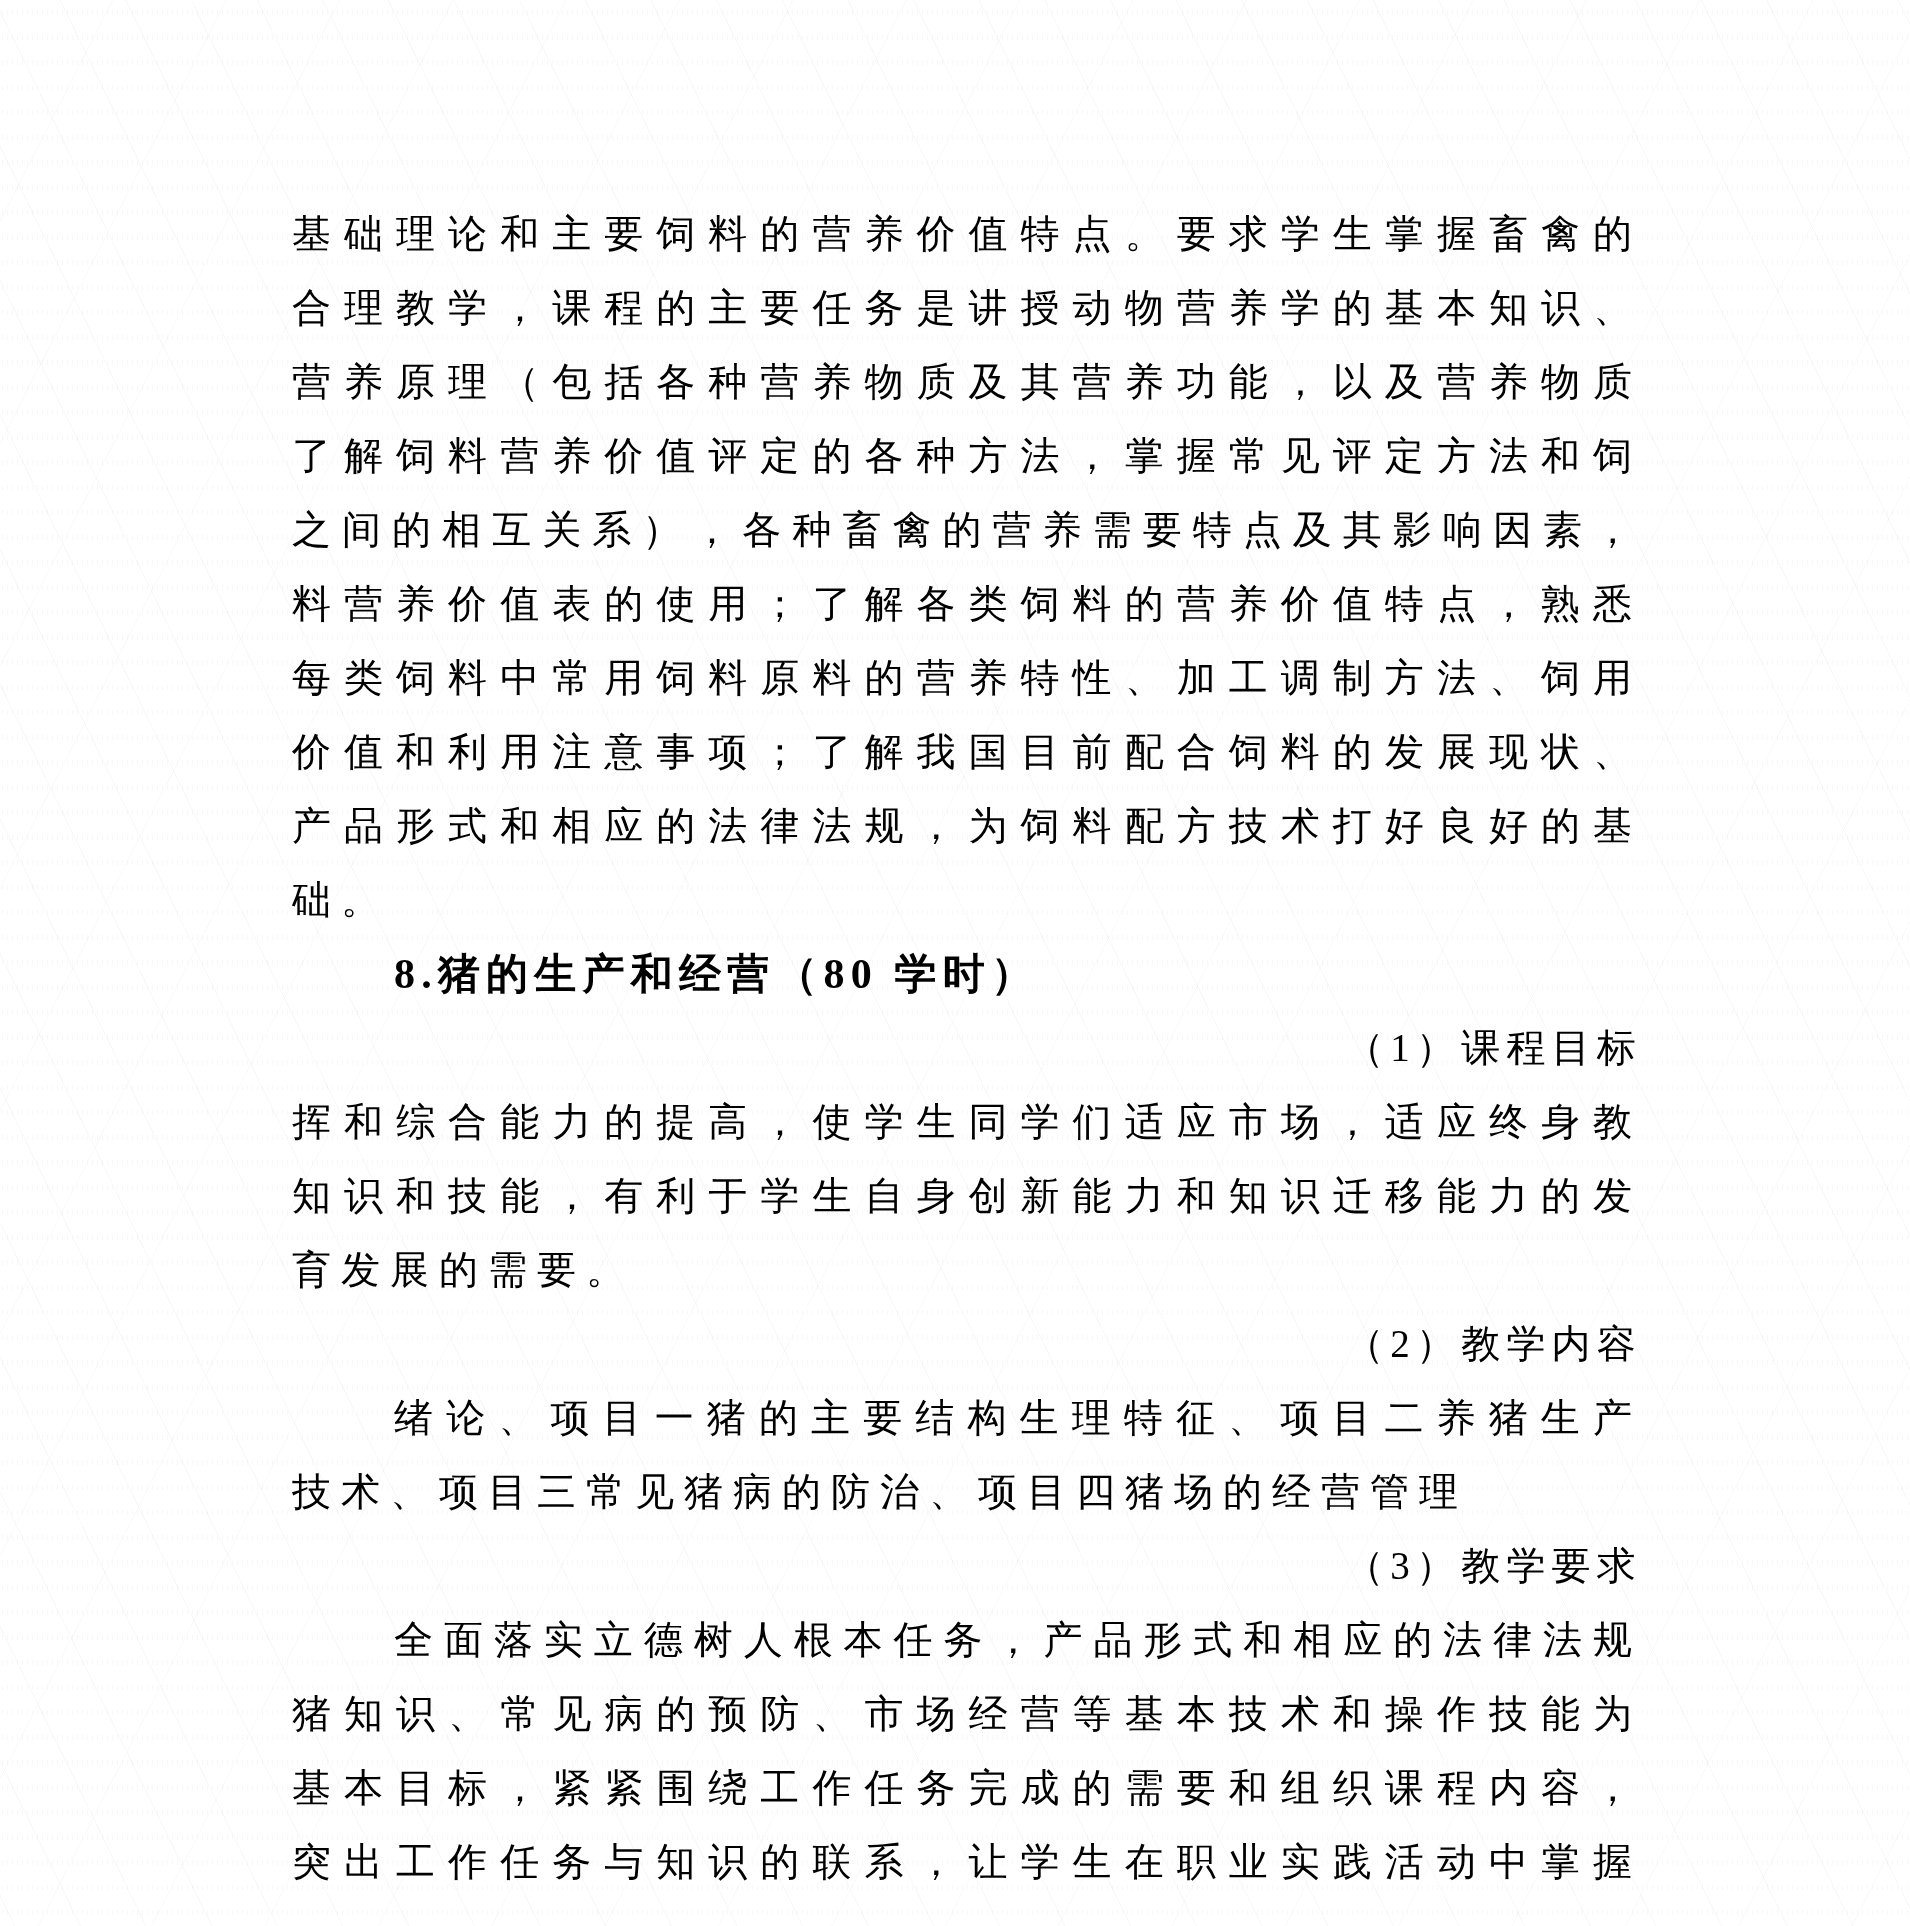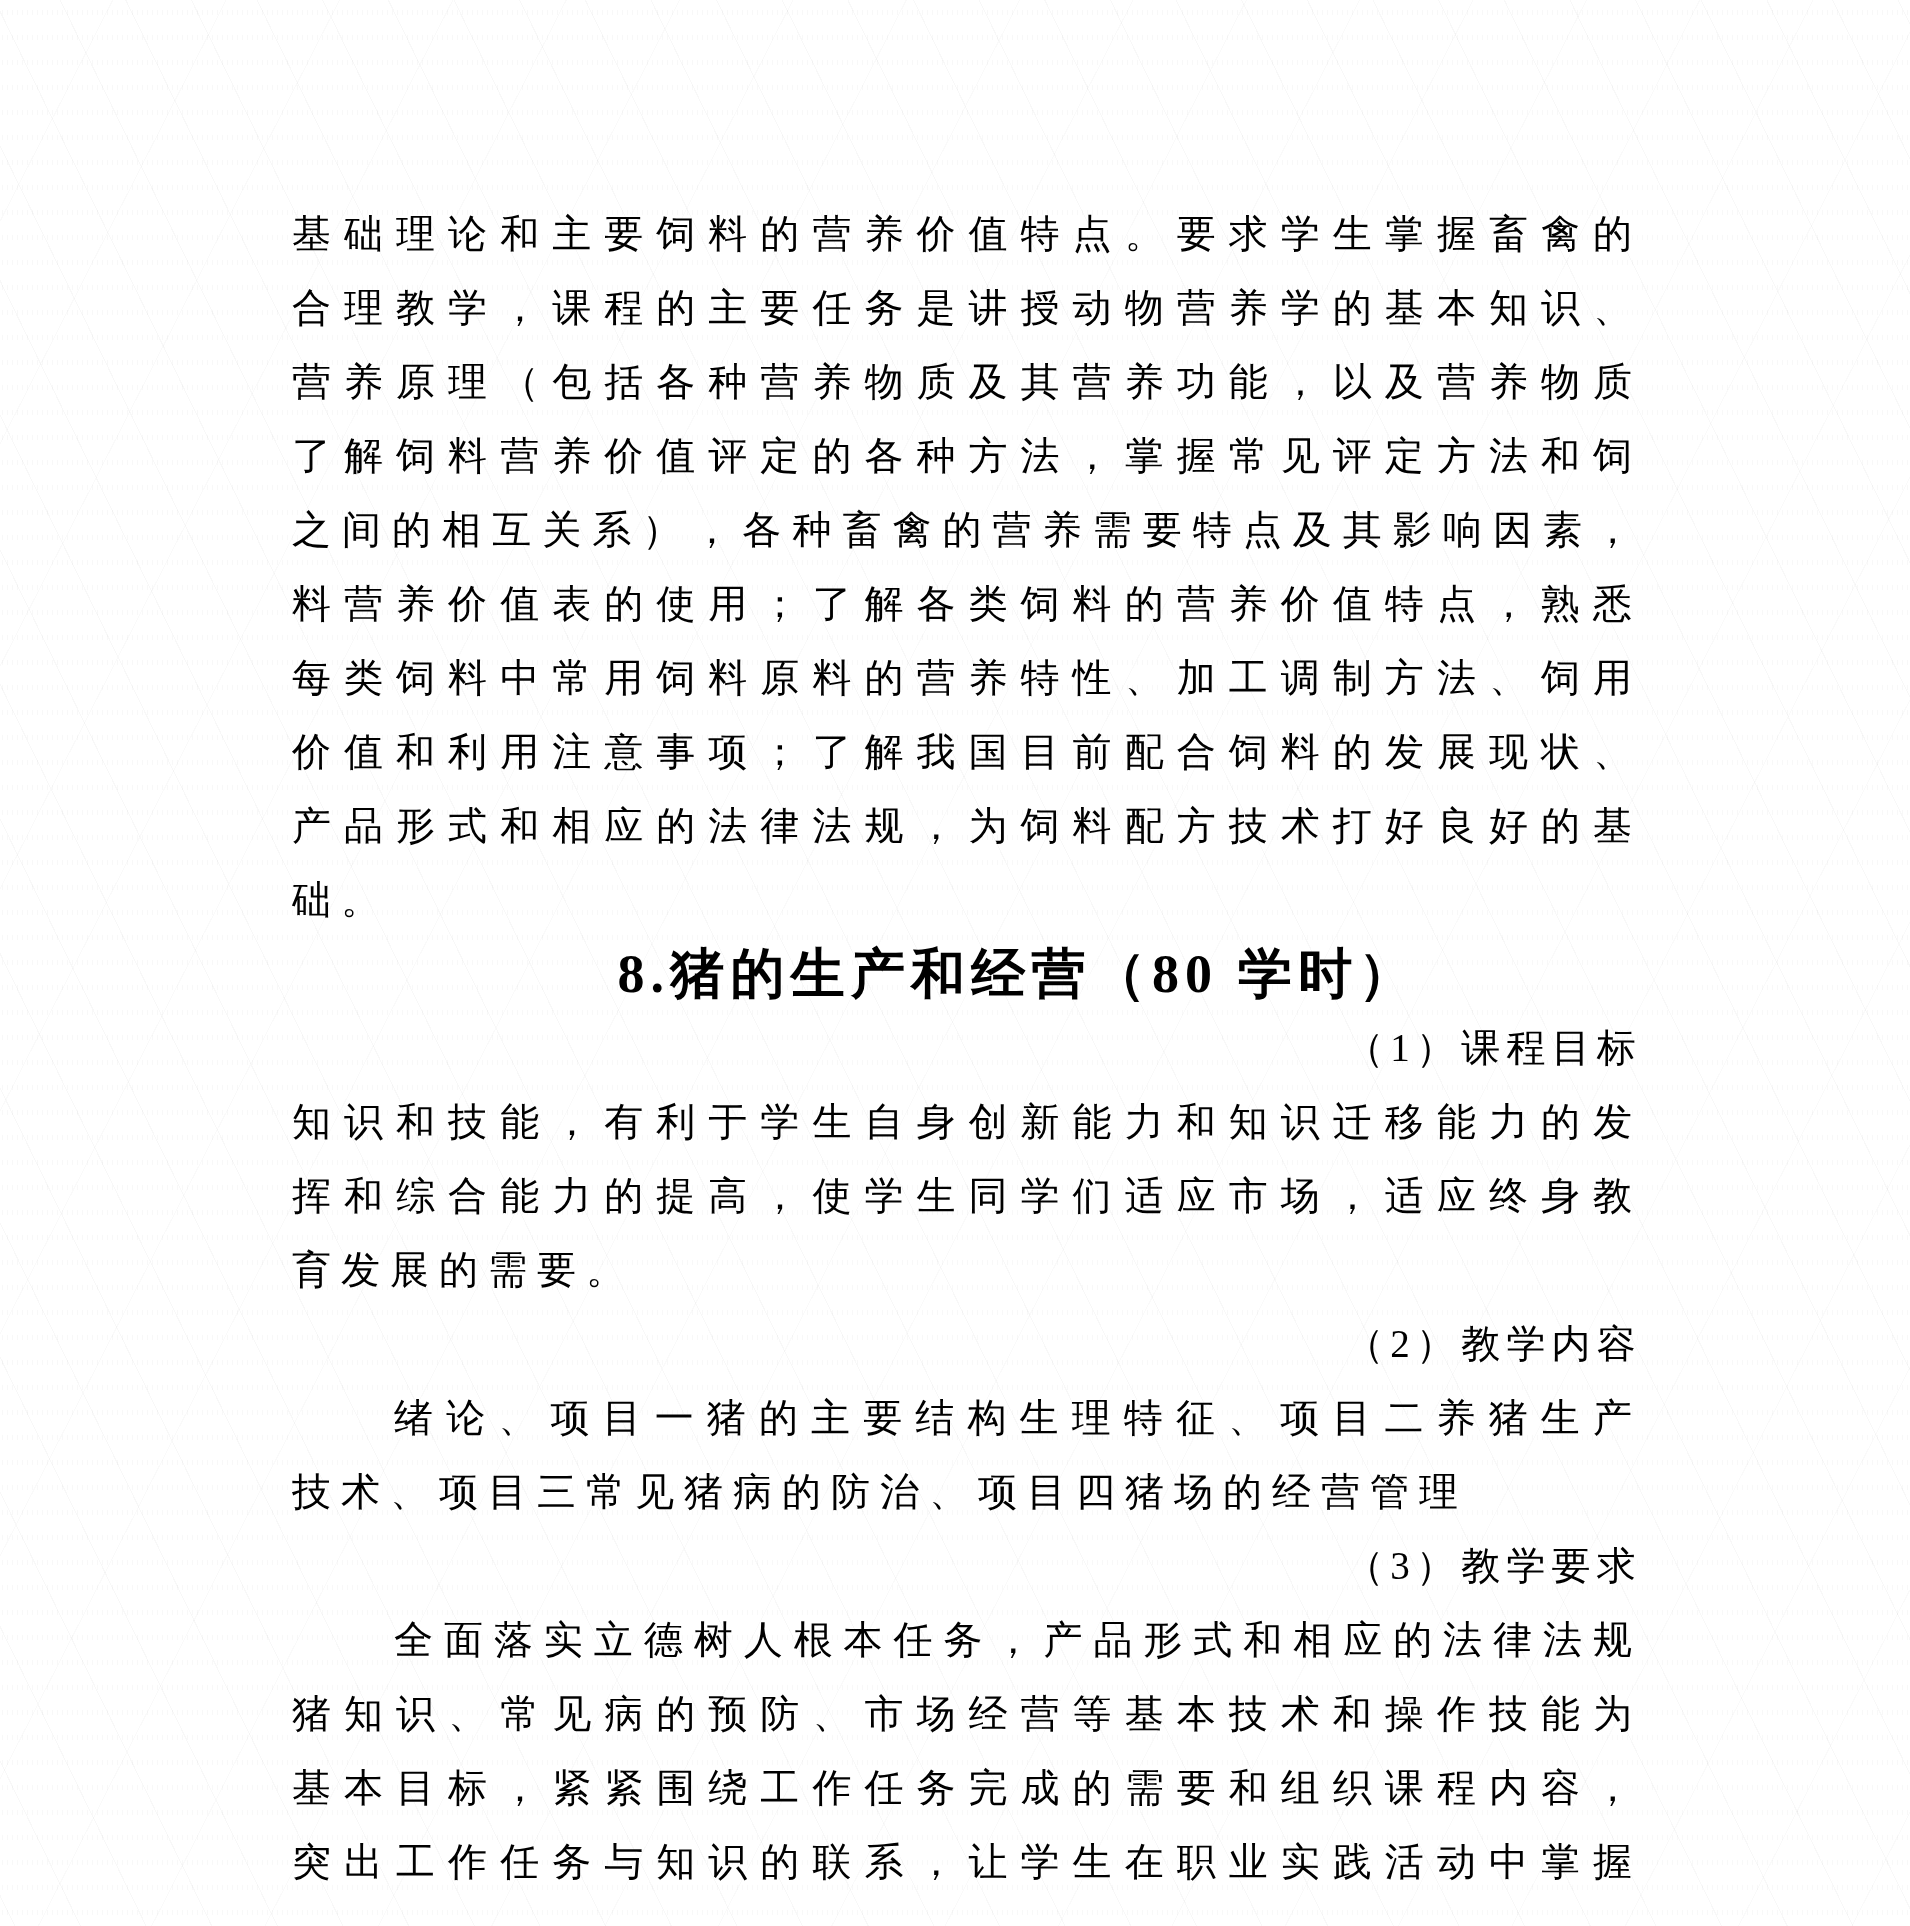--- a/index.html
+++ b/index.html
@@ -53,24 +53,24 @@
   }
   .body {
     font-size: 39px;
     letter-spacing: 10px;
     text-align: justify;
   }
   .body.fill { text-align-last: justify; }
   .body.end  { text-align-last: left; }
   .indent { text-indent: 102px; }
   .heading {
-    font-size: 54px;
+    font-size: 42px;
     font-weight: bold;
     letter-spacing: 6.2px;
-    text-align: center;
+    text-align: left;
   }
   .subheading {
     font-size: 39px;
     letter-spacing: 6.2px;
     text-align: right;
   }
 </style>
 </head>
 <body style="background: rgb(255, 255, 255);">
 
@@ -83,22 +83,22 @@
       <div class="line body fill">营养原理（包括各种营养物质及其营养功能，以及营养物质</div>
       <div class="line body fill">了解饲料营养价值评定的各种方法，掌握常见评定方法和饲</div>
       <div class="line body fill">之间的相互关系），各种畜禽的营养需要特点及其影响因素，</div>
       <div class="line body fill">料营养价值表的使用；了解各类饲料的营养价值特点，熟悉</div>
       <div class="line body fill">每类饲料中常用饲料原料的营养特性、加工调制方法、饲用</div>
       <div class="line body fill">价值和利用注意事项；了解我国目前配合饲料的发展现状、</div>
       <div class="line body fill">产品形式和相应的法律法规，为饲料配方技术打好良好的基</div>
       <div class="line body end">础。</div>
       <div class="line heading indent">8.猪的生产和经营（80 学时）</div>
       <div class="line subheading indent">（1）课程目标</div>
+      <div class="line body fill">挥和综合能力的提高，使学生同学们适应市场，适应终身教</div>
       <div class="line body fill">知识和技能，有利于学生自身创新能力和知识迁移能力的发</div>
-      <div class="line body fill">挥和综合能力的提高，使学生同学们适应市场，适应终身教</div>
       <div class="line body end">育发展的需要。</div>
       <div class="line subheading indent">（2）教学内容</div>
       <div class="line body fill indent">绪论、项目一猪的主要结构生理特征、项目二养猪生产</div>
       <div class="line body end">技术、项目三常见猪病的防治、项目四猪场的经营管理</div>
       <div class="line subheading indent">（3）教学要求</div>
       <div class="line body fill indent">全面落实立德树人根本任务，产品形式和相应的法律法规</div>
       <div class="line body fill">猪知识、常见病的预防、市场经营等基本技术和操作技能为</div>
       <div class="line body fill">基本目标，紧紧围绕工作任务完成的需要和组织课程内容，</div>
       <div class="line body fill">突出工作任务与知识的联系，让学生在职业实践活动中掌握</div>
     </div>

